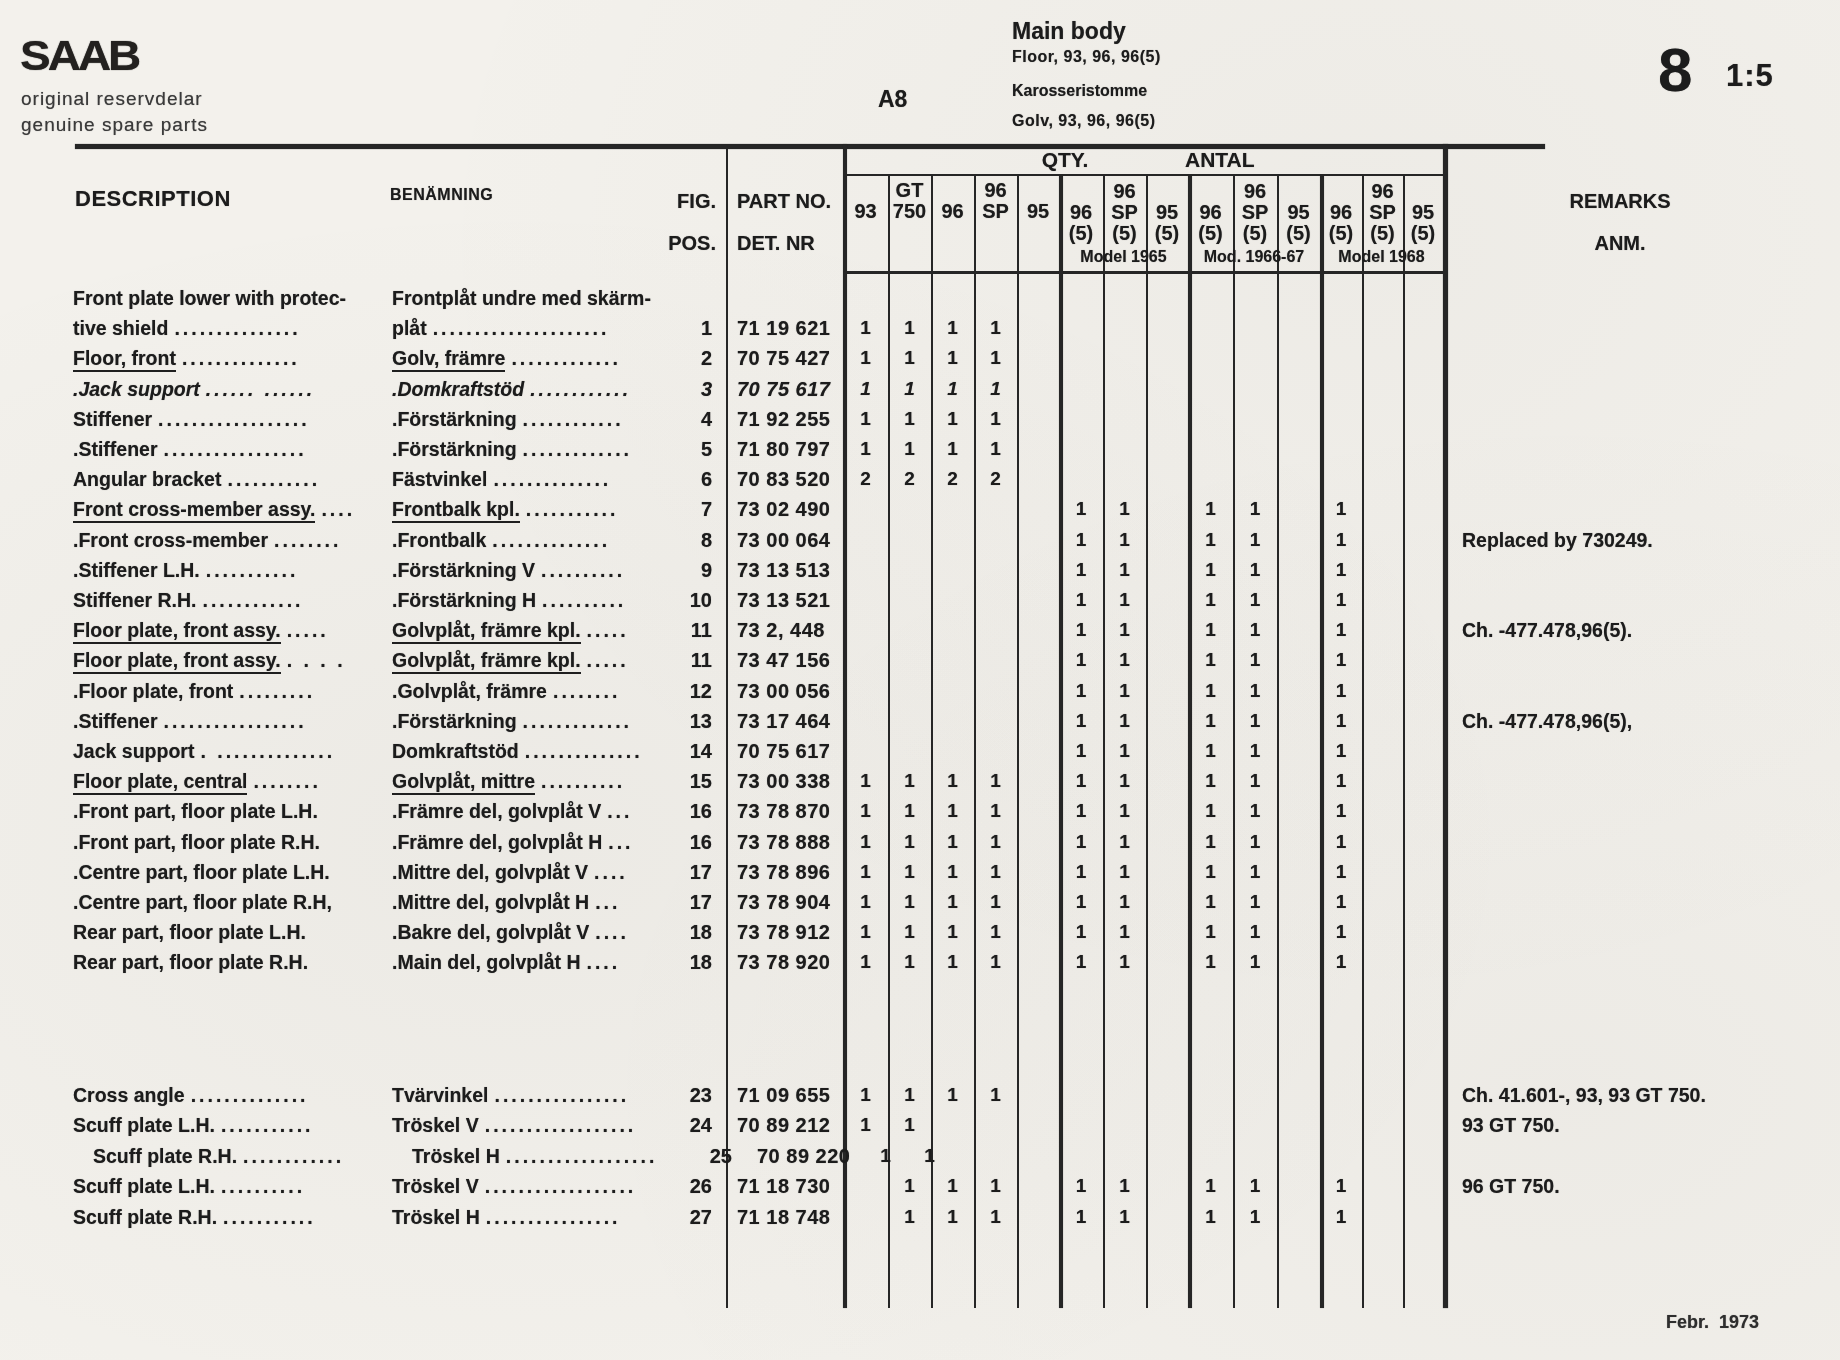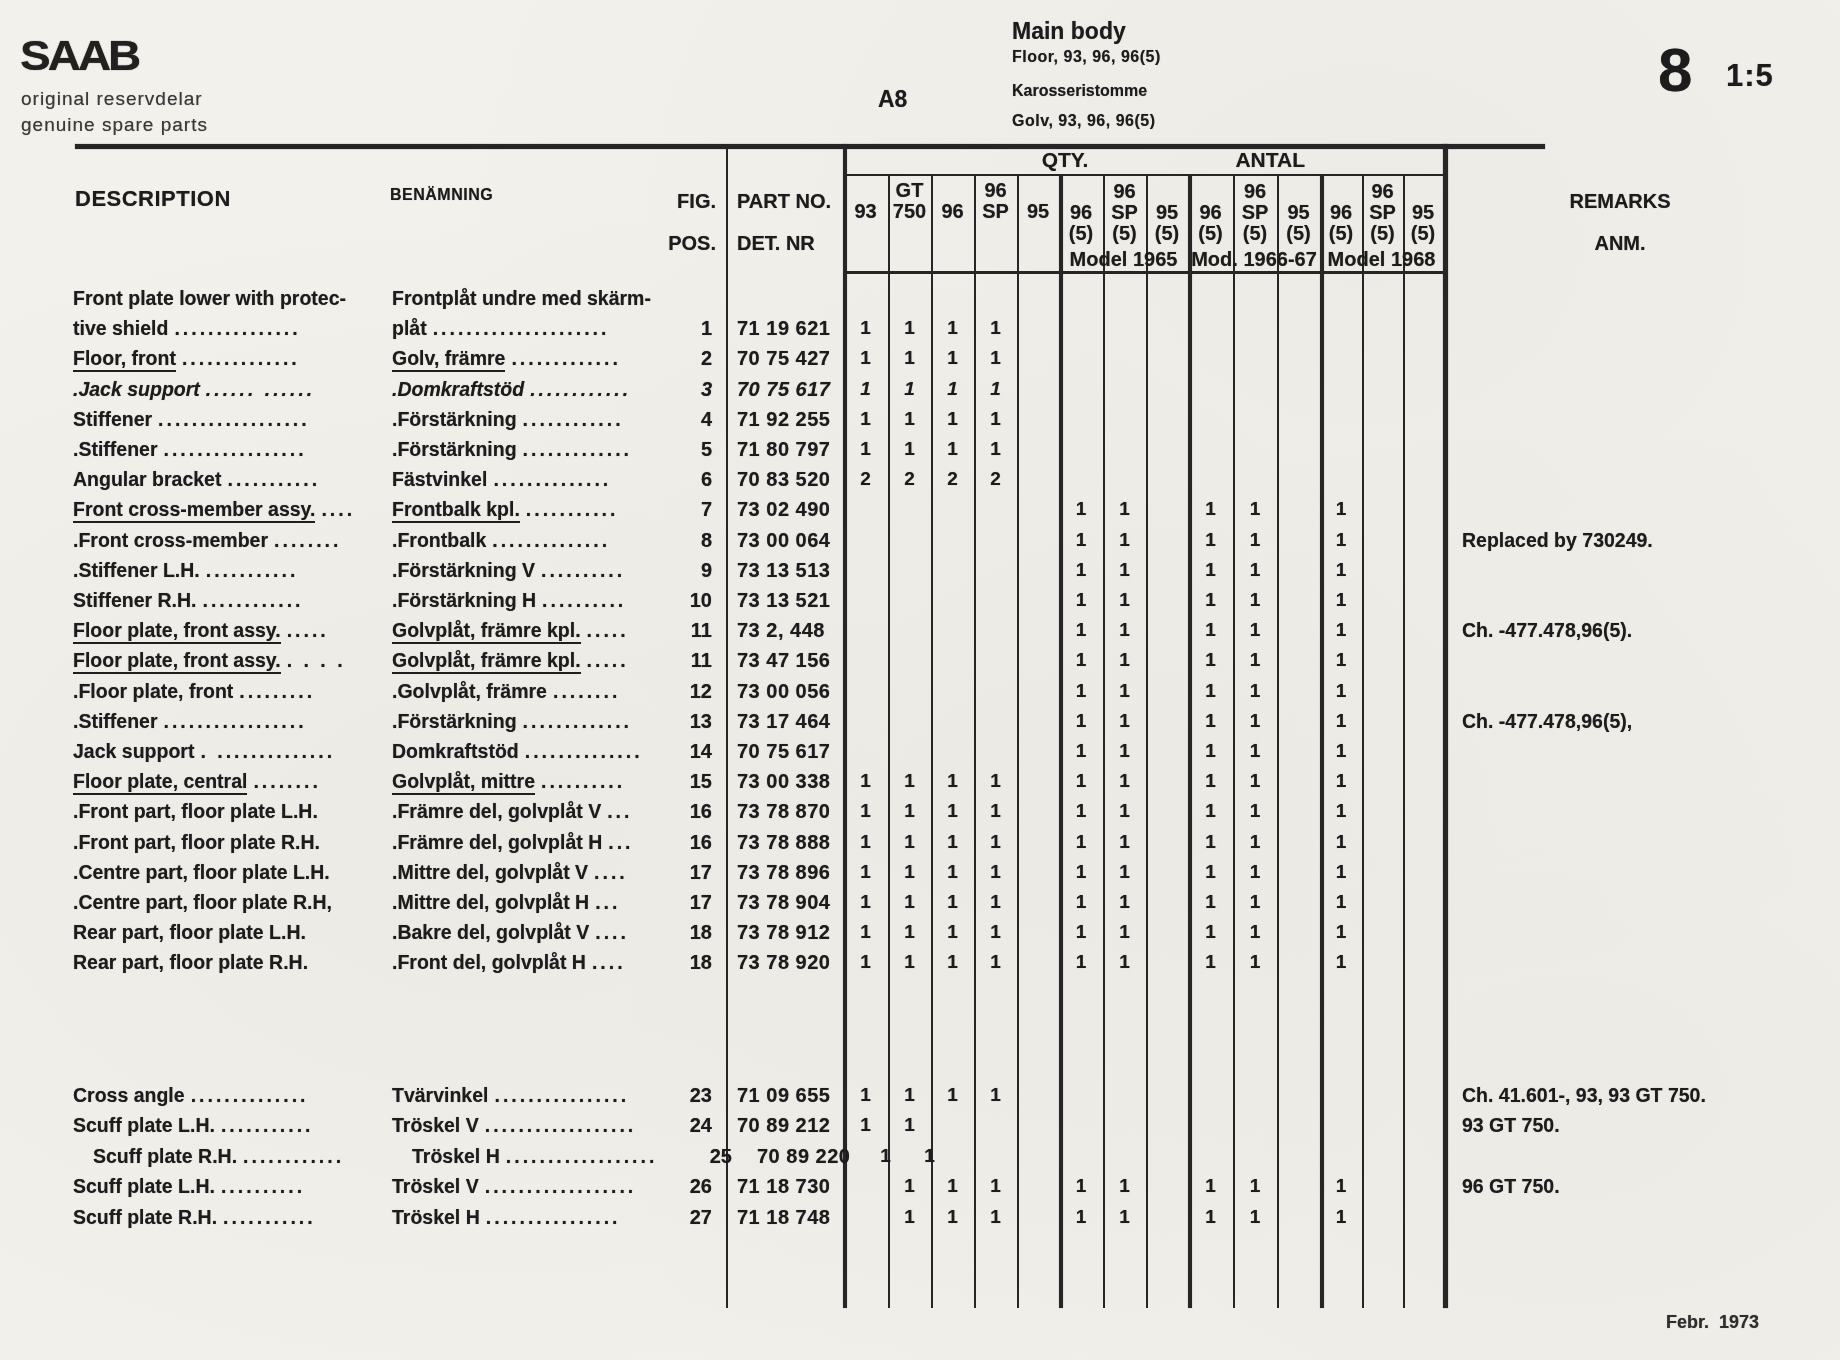--- a/index.html
+++ b/index.html
@@ -36,28 +36,28 @@
   .hline,.vline{position:absolute;background:#262626;}
   .soft{box-shadow:0 0 1px rgba(30,30,30,.6);}
 
   
   .th{position:absolute;font-weight:700;}
   .th-desc{left:75px;top:186px;font-size:22px;letter-spacing:.5px;}
   .th-ben{left:390px;top:186px;font-size:16px;letter-spacing:.5px;}
   .th-figpos{left:640px;top:180px;width:76px;text-align:right;font-size:20px;line-height:42px;}
   .th-part{left:737px;top:180px;font-size:20px;line-height:42px;}
   .th-qty{left:1005px;top:148px;width:120px;text-align:center;font-size:21px;}
-  .th-antal{left:1185px;top:148px;width:120px;text-align:right;font-size:21px;}
+  .th-antal{left:1185px;top:148px;width:120px;text-align:left;font-size:21px;}
   .th-remarks{left:1545px;top:180px;width:150px;text-align:center;font-size:20px;line-height:42px;}
 
   .qh{position:absolute;top:150px;display:flex;flex-direction:column;justify-content:flex-end;
       align-items:center;font-size:20px;font-weight:700;line-height:21px;text-align:center;}
   .qh.plain{height:72px;}
   .qh.five{height:94px;}
-  .model{position:absolute;top:248px;height:20px;font-size:20px;font-weight:700;text-align:center;
+  .model{position:absolute;top:248px;height:20px;font-size:16px;font-weight:700;text-align:center;
          white-space:nowrap;overflow:visible;}
 
   
   .rows{position:absolute;left:0;width:1840px;}
   #rows-main{top:283px;}
   #rows-bottom{top:1080px;}
   .row{position:absolute;left:0;width:1840px;height:30px;}
   .cell{position:absolute;top:0;height:30px;line-height:30px;font-size:19.5px;font-weight:700;white-space:pre;}
   .c-desc{left:73px;width:352px;}
   .c-ben{left:392px;width:272px;}
@@ -471,21 +471,21 @@
         <span class="c-q ink q2">1</span>
         <span class="c-q ink q3">1</span>
         <span class="c-q ink q5">1</span>
         <span class="c-q ink q6">1</span>
         <span class="c-q ink q8">1</span>
         <span class="c-q ink q9">1</span>
         <span class="c-q ink q11">1</span>
       </div>
       <div class="row" style="top: 664.4px;">
     <span class="cell c-desc ink"><span class="nm">Rear part, floor plate R.H.</span><span class="dots"></span></span>
-    <span class="cell c-ben ink"><span class="nm">.Front del, golvplåt H</span><span class="dots">....</span></span>
+    <span class="cell c-ben ink"><span class="nm">.Main del, golvplåt H</span><span class="dots">....</span></span>
     <span class="cell c-fig ink">18</span>
     <span class="cell c-part ink">73 78 920</span>
     <span class="cell c-remark ink"></span>
   <span class="c-q ink q0">1</span>
         <span class="c-q ink q1">1</span>
         <span class="c-q ink q2">1</span>
         <span class="c-q ink q3">1</span>
         <span class="c-q ink q5">1</span>
         <span class="c-q ink q6">1</span>
         <span class="c-q ink q8">1</span>

